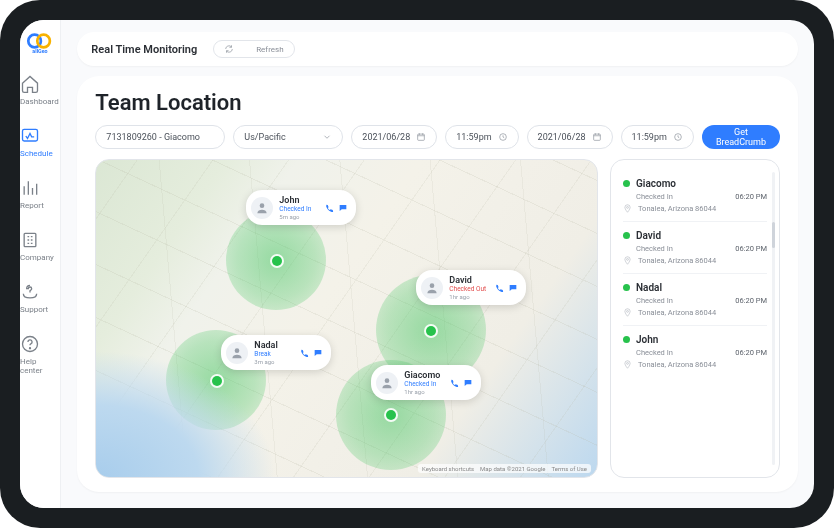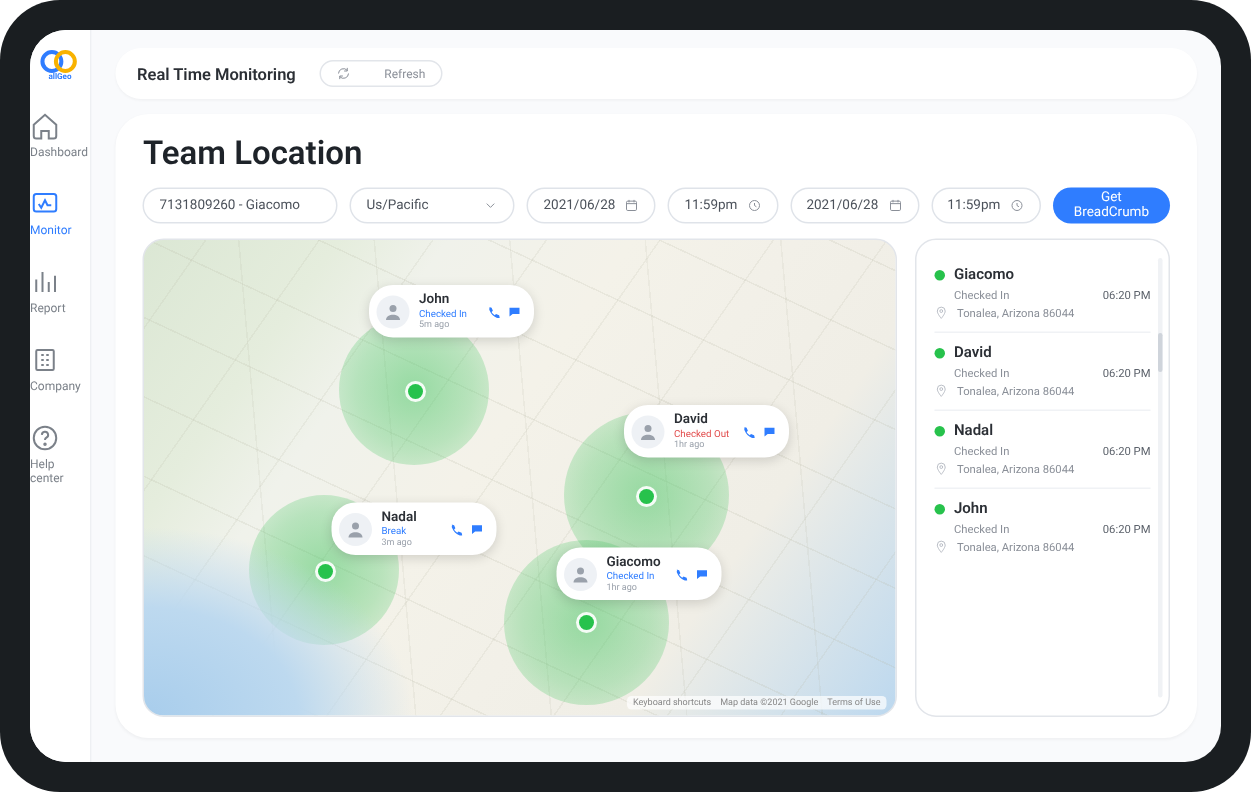--- a/index.html
+++ b/index.html
@@ -165,34 +165,41 @@
           <svg viewBox="0 0 24 24">
               <path d="M3 11l9-8 9 8v9a2 2 0 0 1-2 2h-4v-6h-6v6H5a2 2 0 0 1-2-2z"></path>
             </svg>
           <span class="lbl">Dashboard</span>
         </div>
         <div class="nav-item active">
           <svg viewBox="0 0 24 24">
               <rect x="3" y="4" width="18" height="14" rx="2"></rect>
               <path d="M7 12l2 3 3-6 2 4h3"></path>
             </svg>
-          <span class="lbl">Monitor</span>
+          <span class="lbl">Schedule</span>
         </div>
         <div class="nav-item">
           <svg viewBox="0 0 24 24">
               <path d="M5 20V10M10 20V4M15 20v-8M20 20V7"></path>
             </svg>
           <span class="lbl">Report</span>
         </div>
         <div class="nav-item">
           <svg viewBox="0 0 24 24">
               <rect x="5" y="4" width="14" height="16" rx="1"></rect>
               <path d="M9 8h2M13 8h2M9 12h2M13 12h2M9 16h2M13 16h2"></path>
             </svg>
           <span class="lbl">Company</span>
+        </div>
+        <div class="nav-item">
+          <svg viewBox="0 0 24 24">
+              <path d="M4 14c0 3 3 5 8 5s8-2 8-5"></path>
+              <path d="M12 4c-2 0-4 1.5-4 4h2c0-1.5 1-2 2-2s2 .5 2 2c0 1-1 1.5-2 2.5v2"></path>
+            </svg>
+          <span class="lbl">Support</span>
         </div>
         <div class="nav-item">
           <svg viewBox="0 0 24 24">
               <circle cx="12" cy="12" r="9"></circle>
               <path d="M9.5 9.5a2.5 2.5 0 1 1 3.5 2.3c-.8.4-1 1-1 1.7"></path>
               <circle cx="12" cy="17" r=".6" fill="currentColor"></circle>
             </svg>
           <span class="lbl">Help center</span>
         </div>
       </nav>

